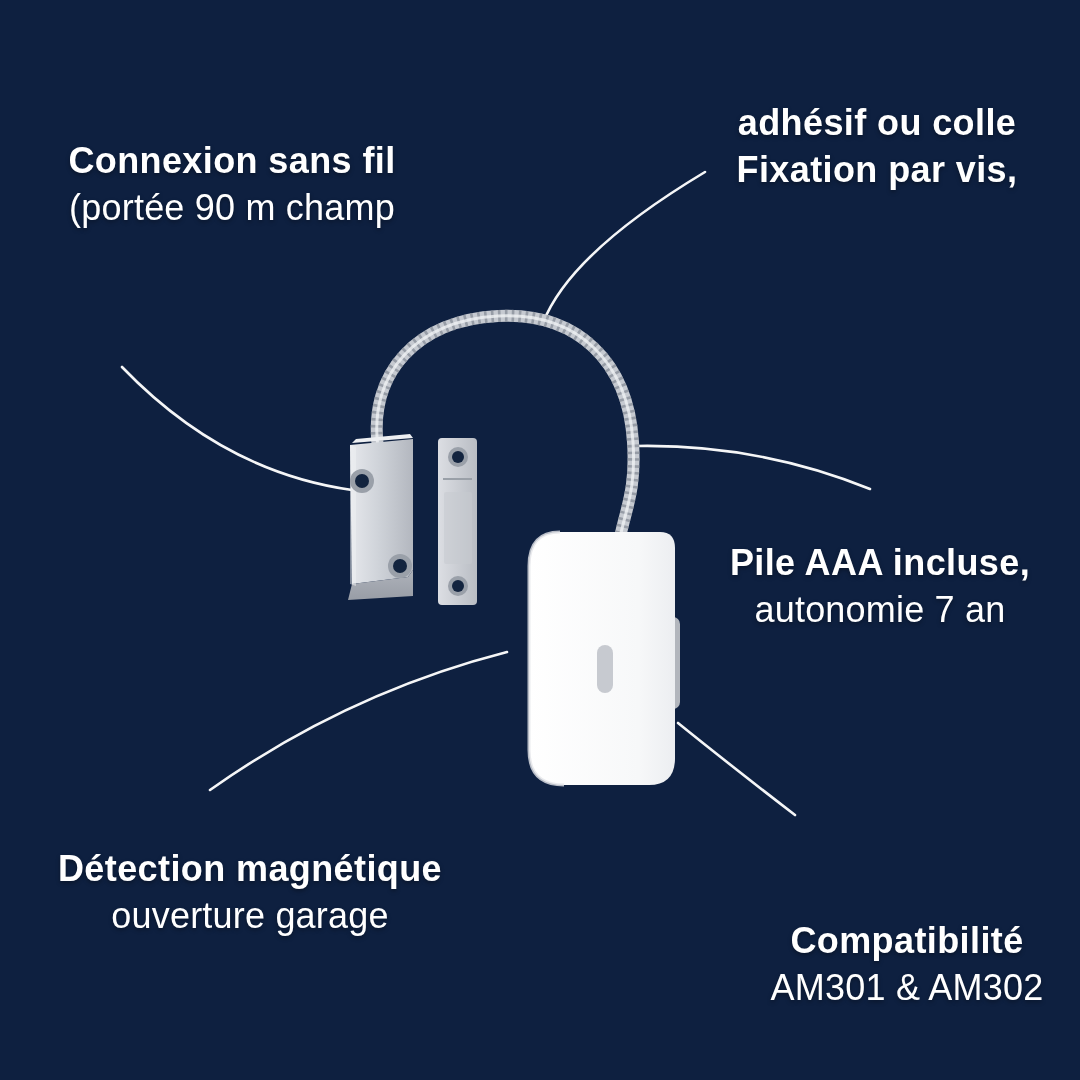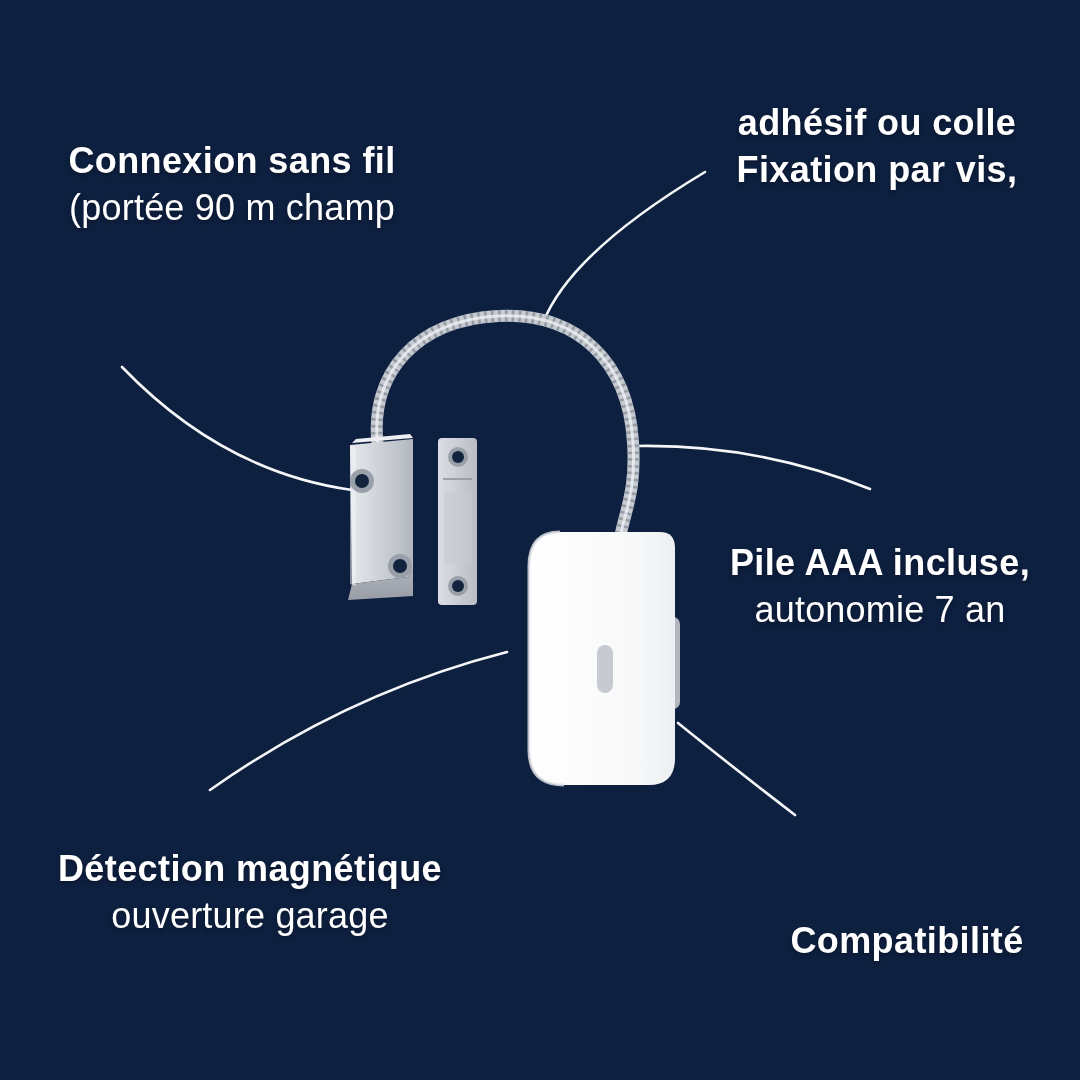--- a/index.html
+++ b/index.html
@@ -118,15 +118,16 @@
     <div>autonomie 7 an</div>
   </div>
 
   <div class="callout" style="left:250px;top:845px;transform:translateX(-50%);">
     <div class="bold">Détection magnétique</div>
     <div>ouverture garage</div>
   </div>
 
   <div class="callout" style="left:907px;top:893px;transform:translateX(-50%);margin-top:24px;">
     <div class="bold">Compatibilité</div>
+    <div>AM301 &amp; AM302</div>
   </div>
 
 </div>
 
 </body></html>

